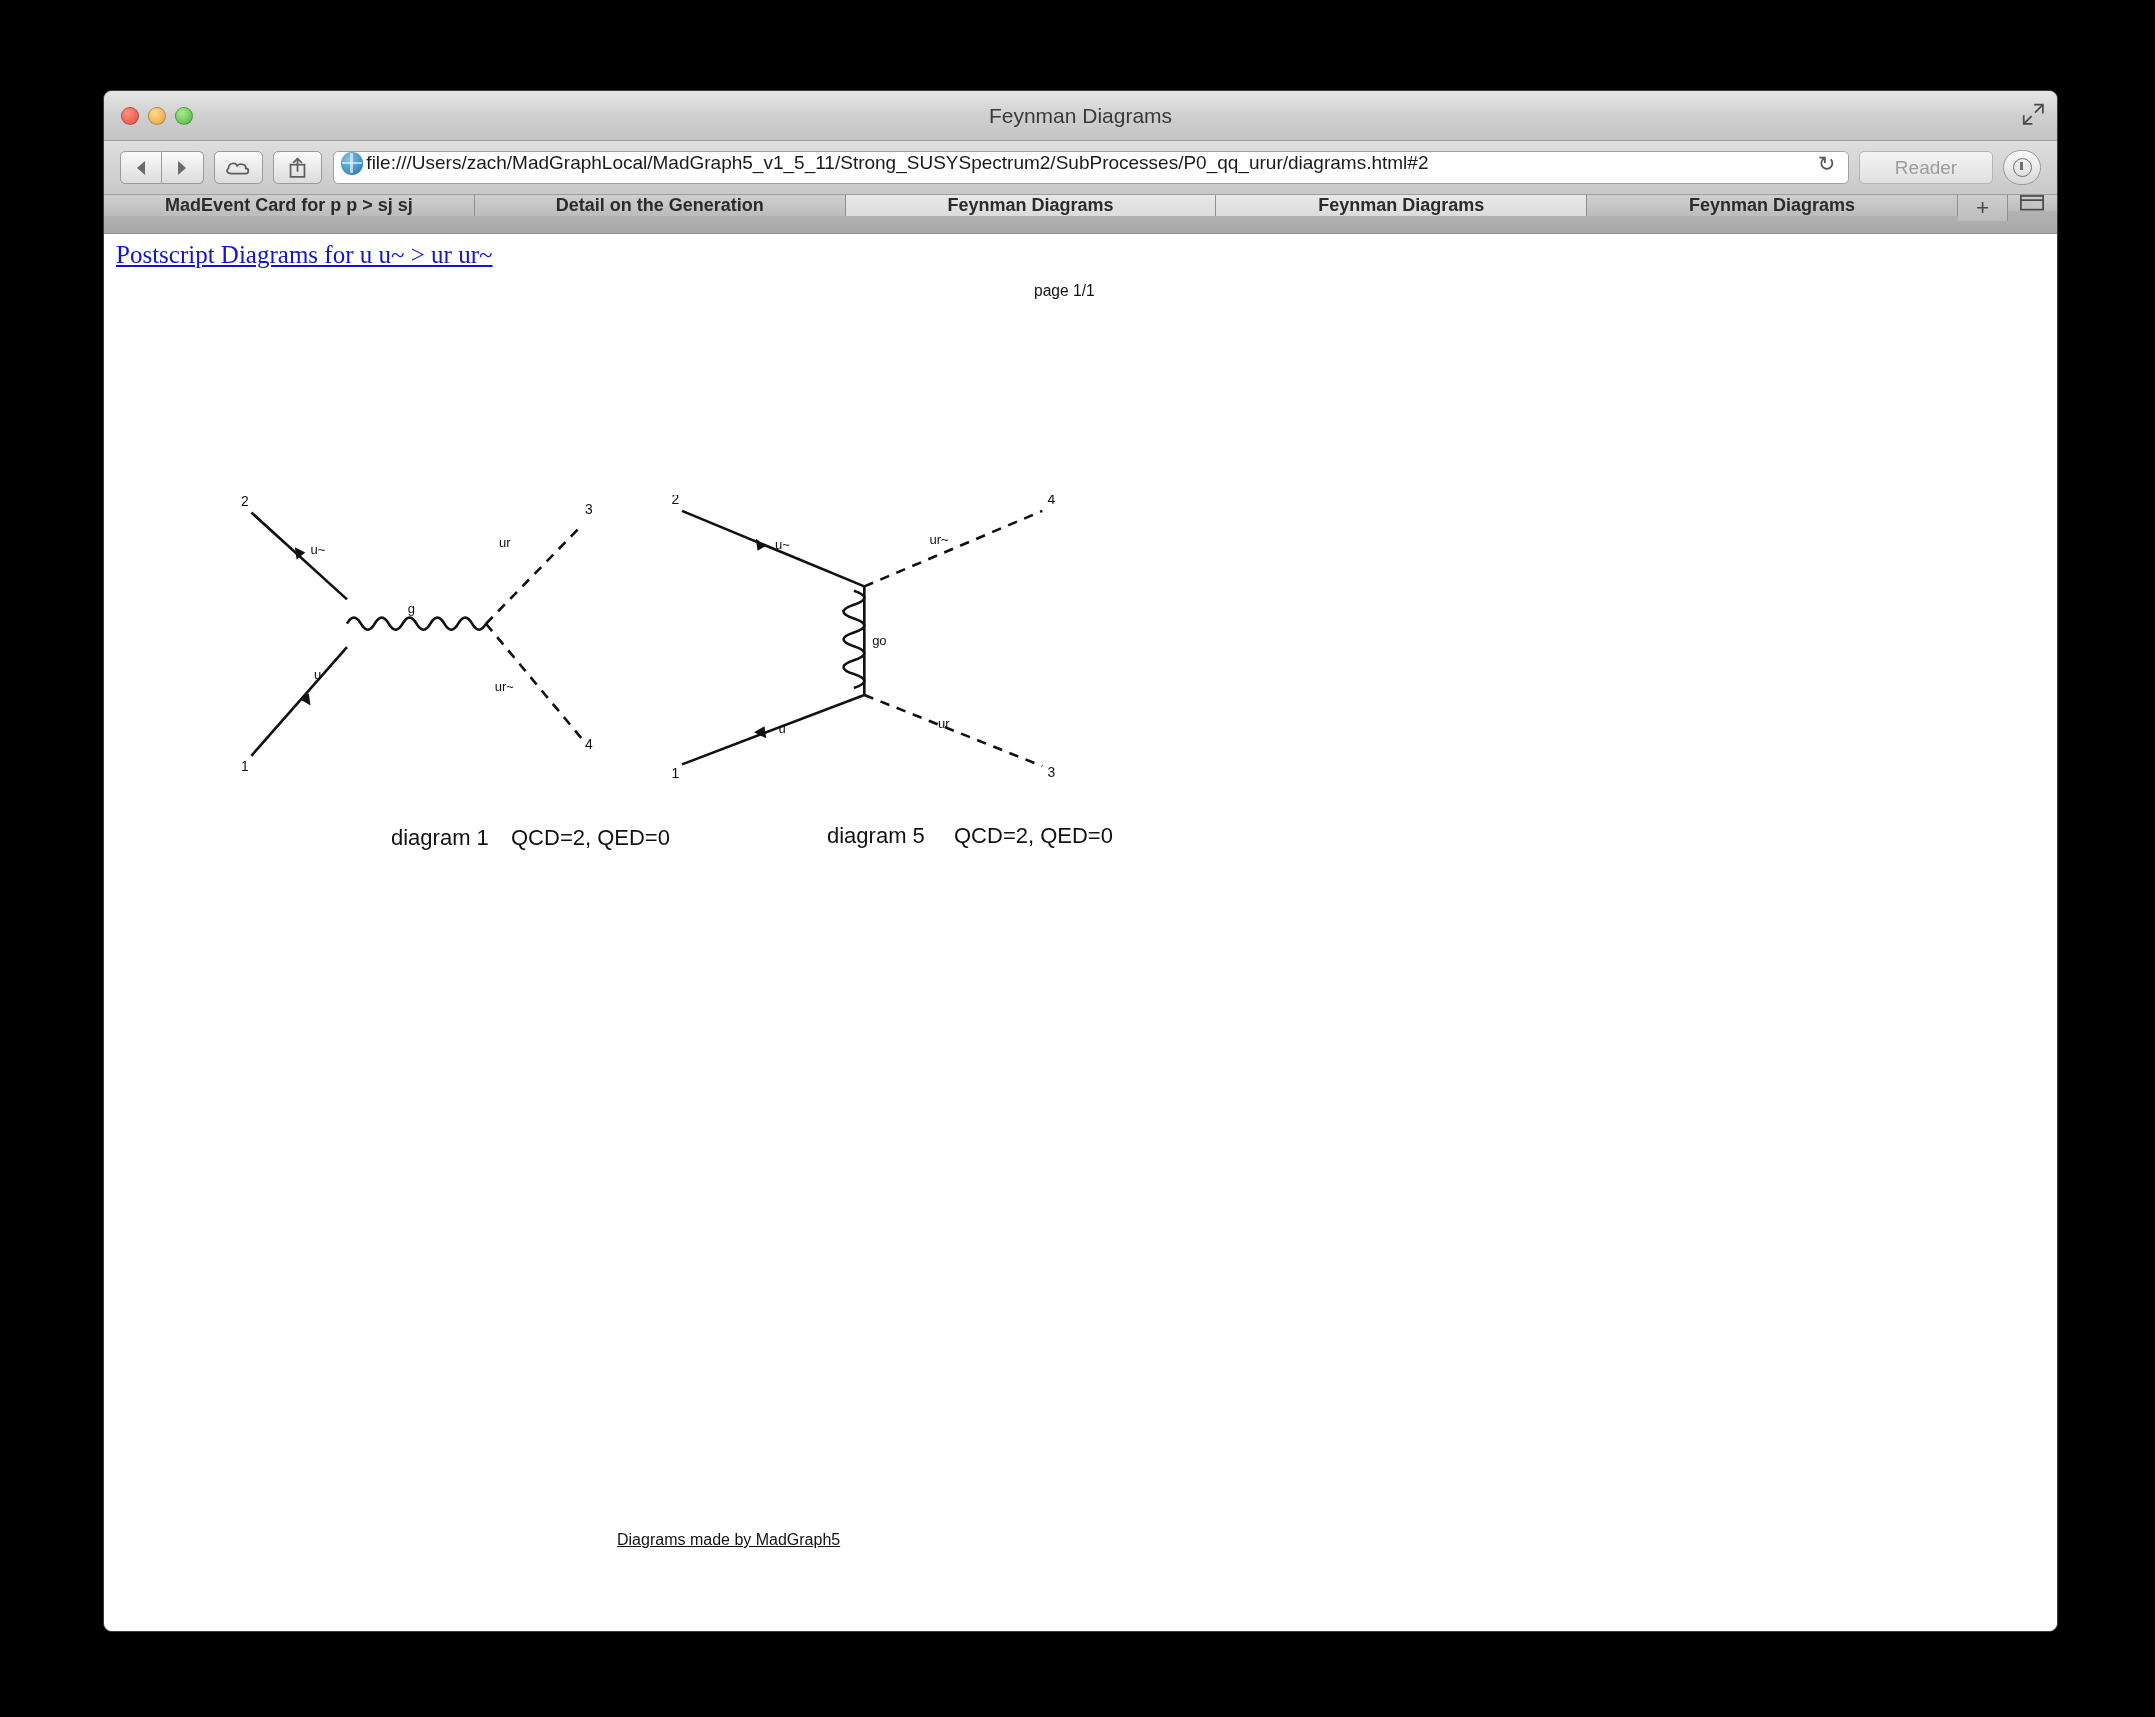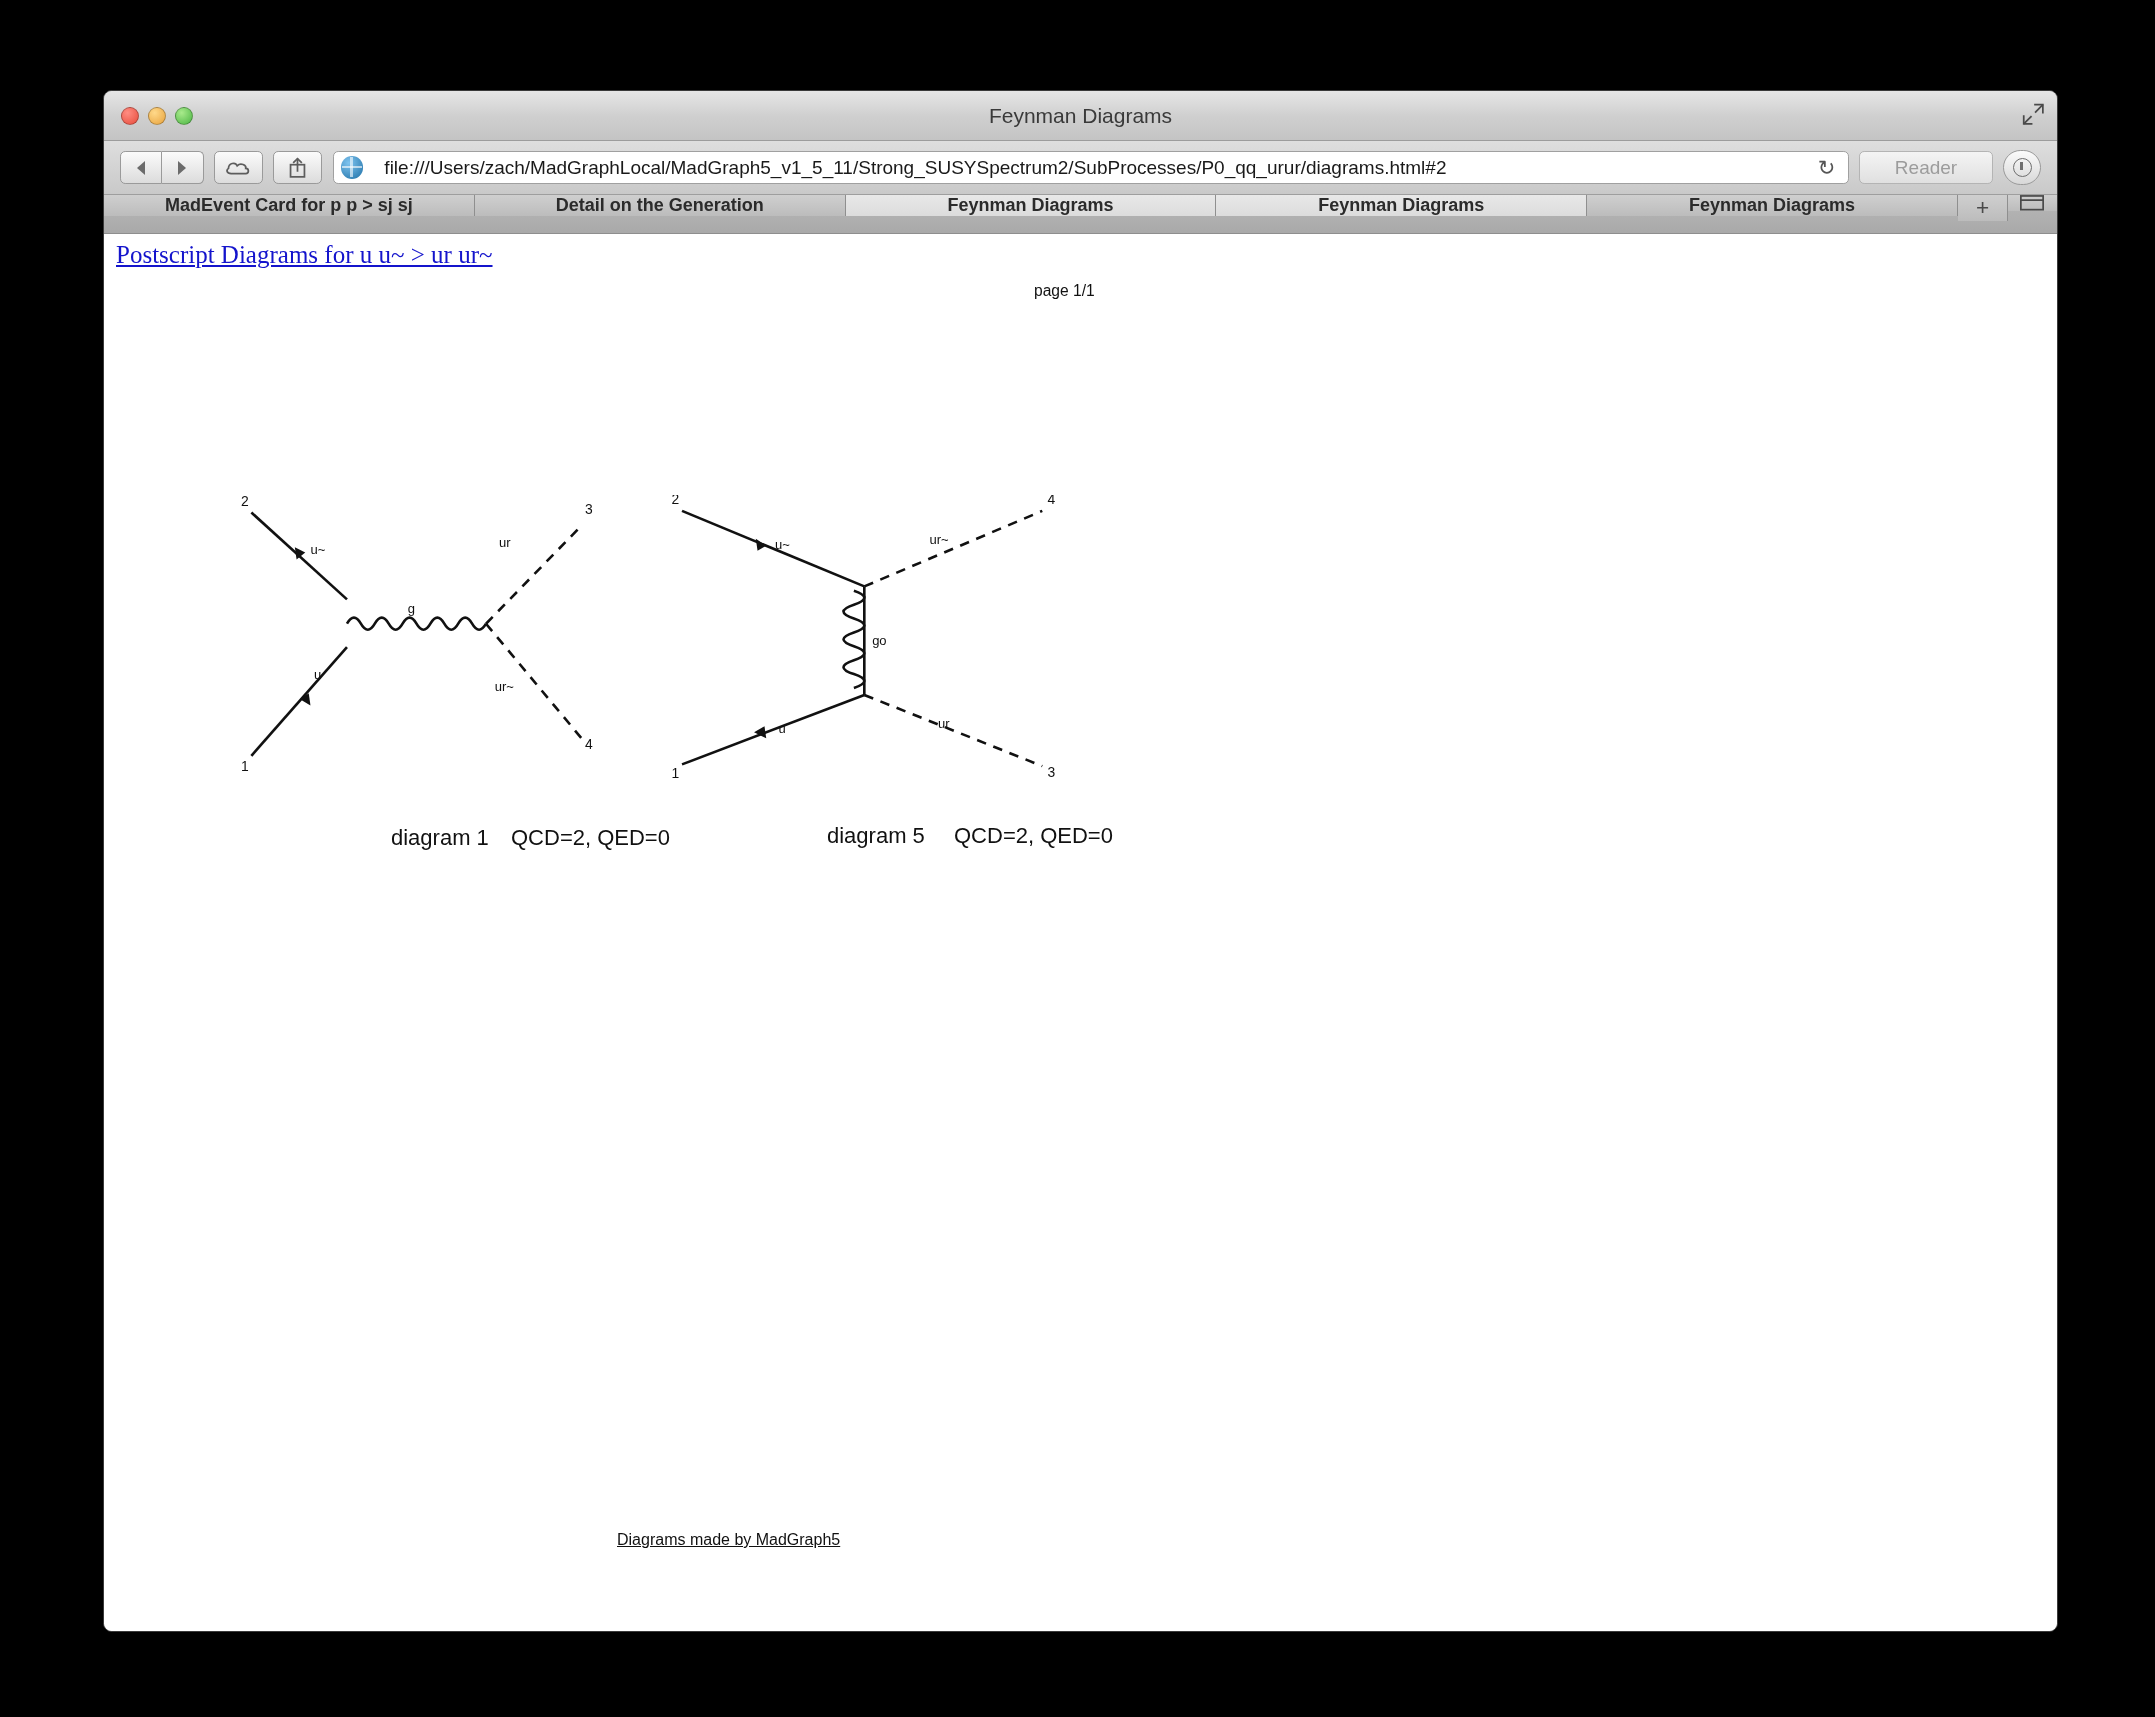--- a/index.html
+++ b/index.html
@@ -113,24 +113,23 @@
 
   #icloud-btn, #share-btn { width: 49px; }
 
   #urlbar {
     flex: 1;
     height: 33px;
     background: #ffffff;
     border: 0.9px solid #a0a0a0;
     border-radius: 5.2px;
     display: flex;
-    align-items: center;
     padding: 0 7px;
     box-sizing: border-box;
-    gap: 21px;
+    gap: 3px;
   }
   #url-text {
     flex: 1;
     font-size: 19px;
     color: #1a1a1a;
     white-space: nowrap;
     overflow: hidden;
     font-family: "Liberation Sans", sans-serif;
   }
   #globe-icon {

